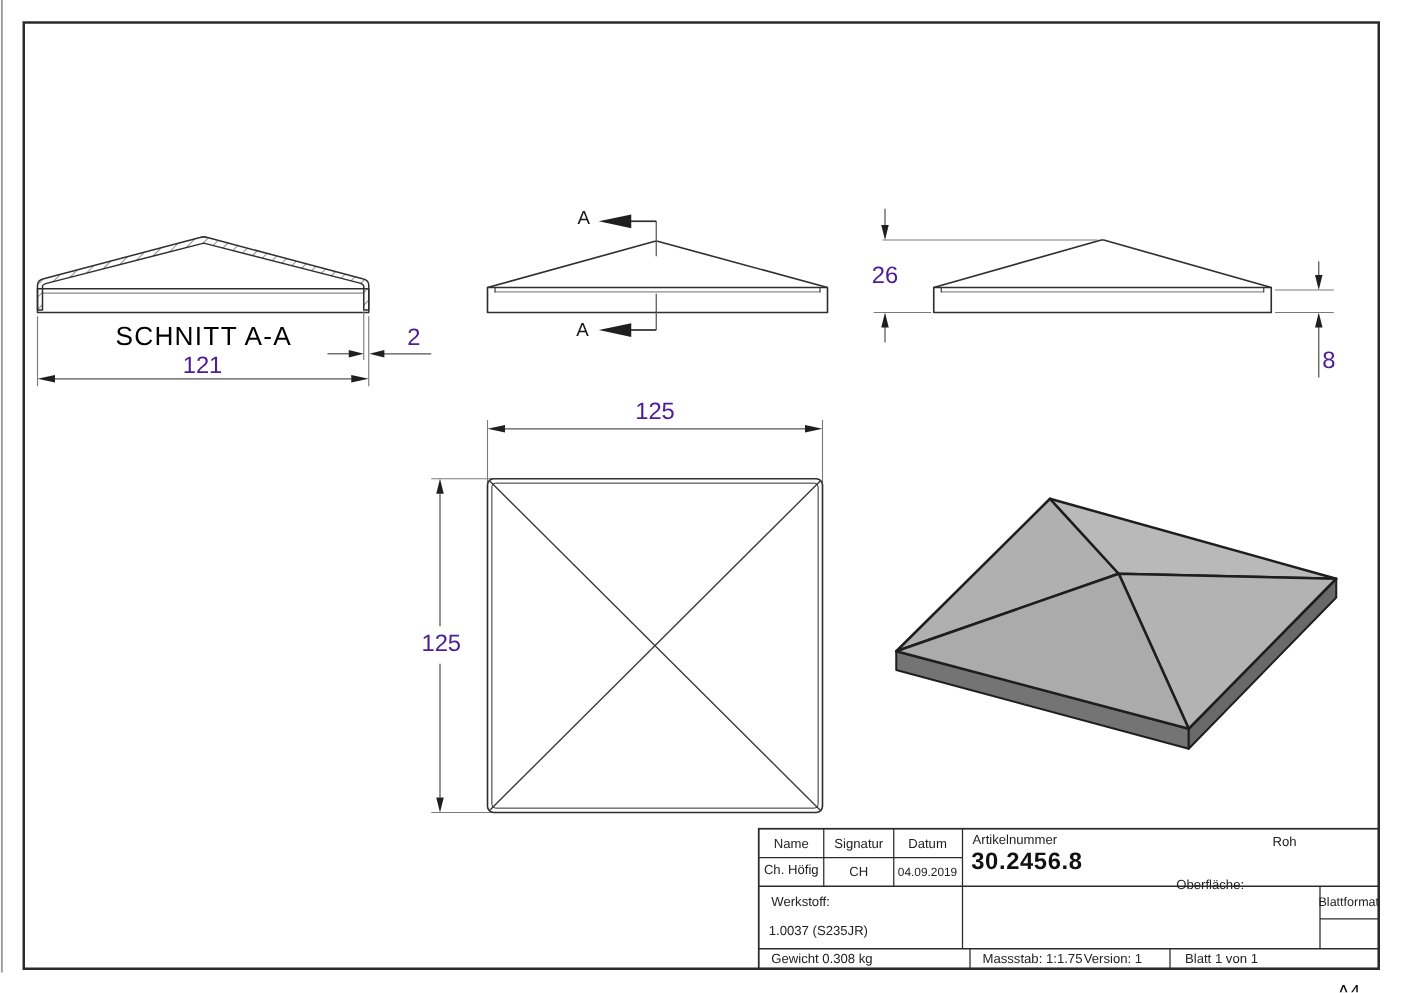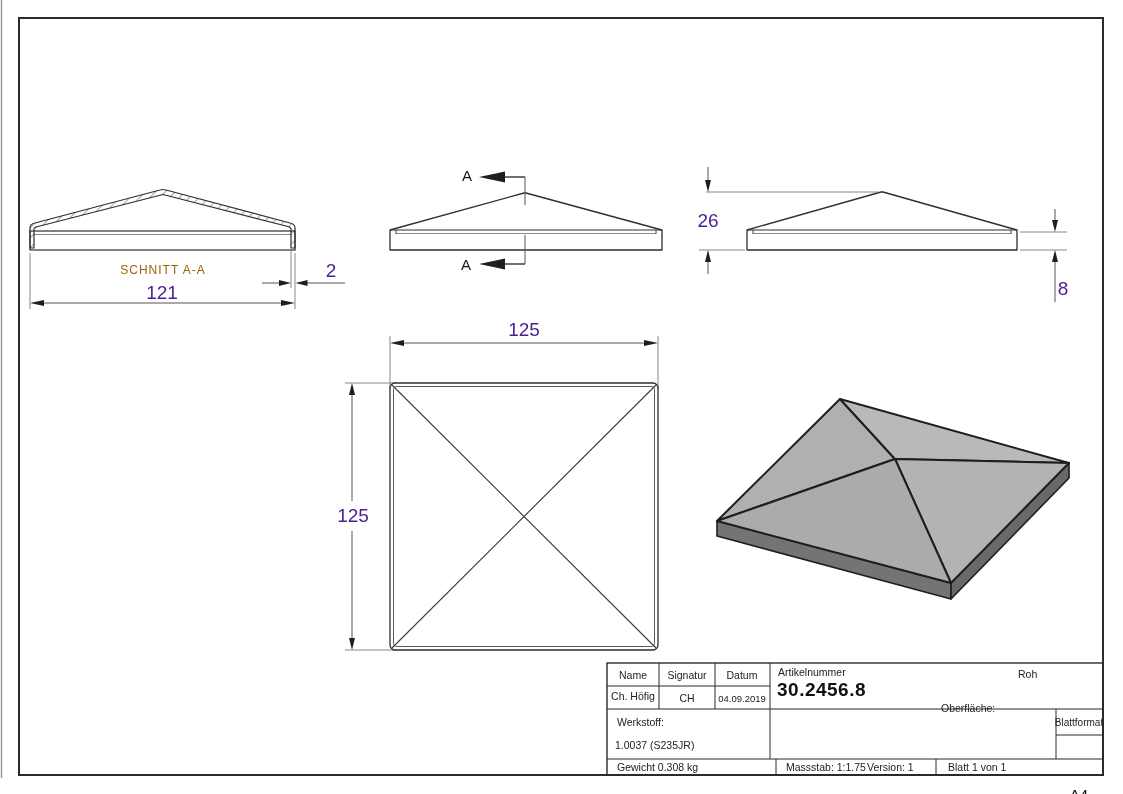--- a/index.html
+++ b/index.html
@@ -3,21 +3,21 @@
 <meta charset="utf-8">
 <style>
   html,body{margin:0;padding:0;background:#fff;}
   #page{position:relative;width:1123px;height:794px;background:#fff;overflow:hidden;
         font-family:"Liberation Sans",sans-serif;}
   svg{position:absolute;left:0;top:0;}
   .txt{position:absolute;color:#1b1b1b;white-space:nowrap;}
   .dim{transform:translate(-50%,-50%);font-size:19px;color:#4c1d95;}
   .dim.bg{background:#fff;padding:0 3px;}
   .secletter{transform:translate(-50%,-50%);font-size:15px;color:#161616;}
-  .viewlabel{transform:translate(-50%,-50%);font-size:12px;letter-spacing:1px;color:#a16207;}
+  .viewlabel{transform:translate(-50%,-50%);font-size:21px;letter-spacing:1px;color:#000000;}
   .tb-small{font-size:10.5px;color:#222;}
   .tb-center{transform:translate(-50%,-50%);}
   .artnum{font-size:19px;font-weight:600;letter-spacing:.5px;color:#111;}
   .a4{font-size:15px;color:#111;margin-top:47px;}
   .blattformat{font-size:10px;color:#222;}
 </style>
 </head>
 <body>
 
 <div id="page">

